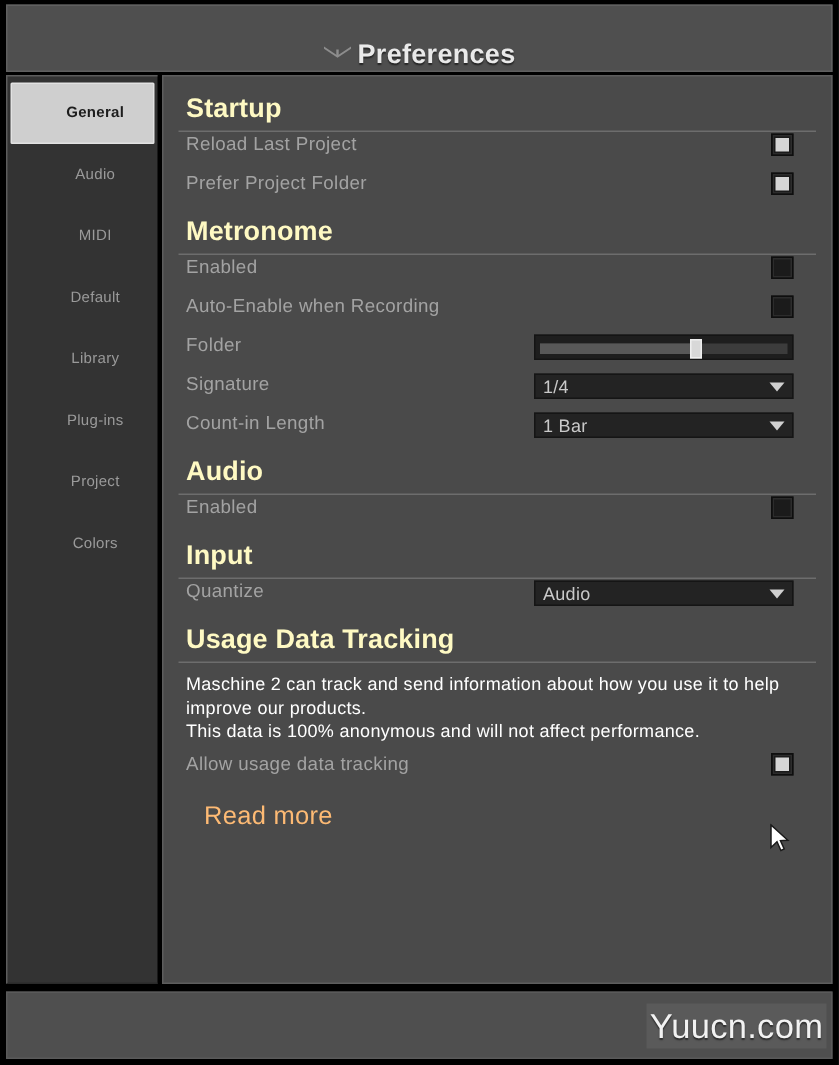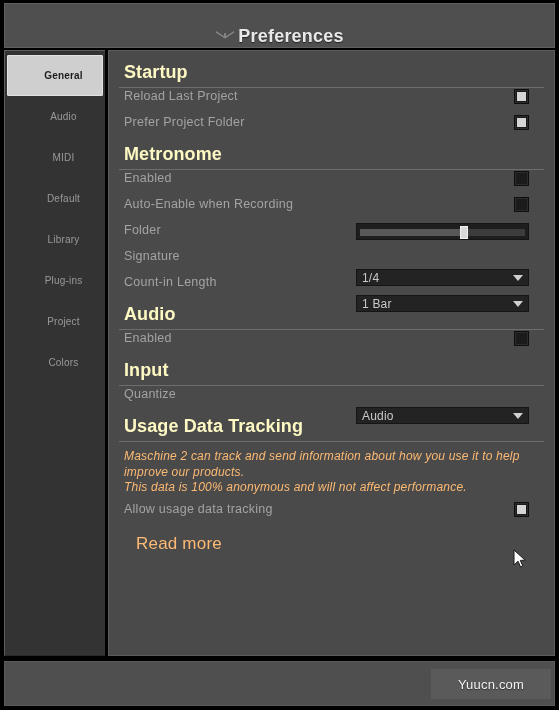--- a/index.html
+++ b/index.html
@@ -150,43 +150,41 @@
   
   .dropdown {
     width: 173px; height: 17px;
     background: #232323;
     border: 1px solid #151515;
     margin-right: 15px;
     display: flex; align-items: center;
     padding: 0 5px;
     cursor: pointer;
     position: relative;
-    margin-top: 20px;
   }
   .dropdown-value {
     color: #c9c9c9;
     font-size: 12px;
     flex: 1;
     letter-spacing: 0.2px;
   }
   .caret {
     width: 0; height: 0;
     border-left: 5px solid transparent;
     border-right: 5px solid transparent;
     border-top: 6px solid #d0d0d0;
   }
 
   
   .desc {
-    color: #fdba74;
+    color: #ffffff;
     font-size: 12px;
     line-height: 15.5px;
     padding: 6px 0 6px 5px;
     letter-spacing: 0.2px;
-    font-style: italic;
   }
   .desc div { white-space: nowrap; }
 
   .readmore-row { padding-left: 17px; padding-top: 6px; }
   .readmore {
     color: #fdba74;
     font-size: 17px;
     cursor: pointer;
     letter-spacing: 0.2px;
   }
@@ -199,21 +197,21 @@
     background: #4f4f4f;
     border: 1px solid #5a5a5a;
   }
   .watermark {
     position: absolute;
     right: 8px; top: 669px;
     width: 120px; height: 30px;
     background: rgba(120,120,120,0.28);
     display: flex; align-items: center; justify-content: center;
     color: #f2f2f2;
-    font-size: 13px;
+    font-size: 23px;
     letter-spacing: 0.2px;
     text-shadow: 0 1px 1px rgba(0,0,0,0.5);
   }
 
   
   .cursor {
     position: absolute;
     left: 513px; top: 549px;
     width: 14px; height: 20px;
     pointer-events: none;

